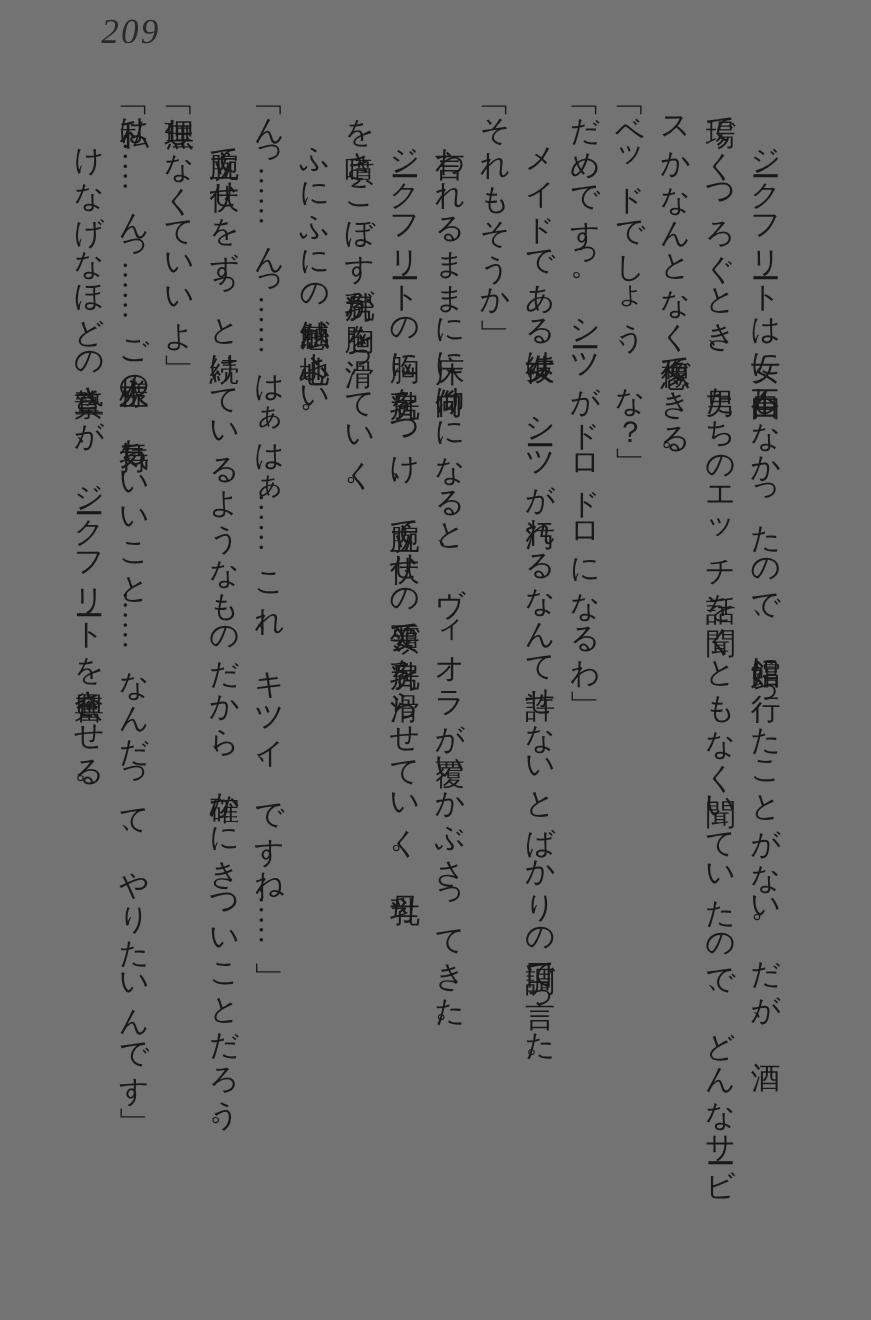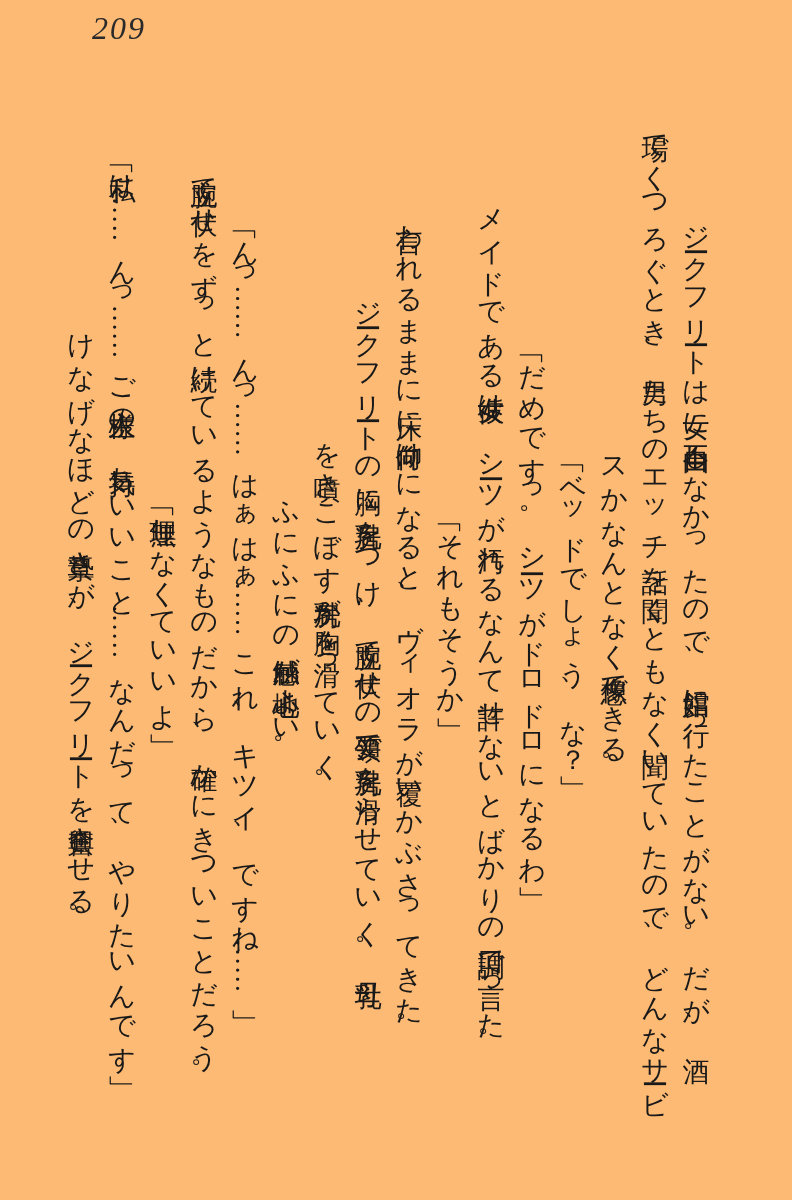--- a/index.html
+++ b/index.html
@@ -10,22 +10,21 @@
     width: 792px;
     height: 1200px;
     position: relative;
     background: #fdfdfd;
     overflow: hidden;
     font-family: "Liberation Serif", "DejaVu Serif", serif;
   }
   .page {
     position: absolute;
     inset: 0;
-    background: #fdba74;
-    text-align: center;
+    background: #737373;
   }
   .folio {
     position: absolute;
     top: 10px;
     left: 92px;
     font-family: "Liberation Serif", "DejaVu Serif", serif;
     font-style: italic;
     font-size: 32px;
     letter-spacing: 2px;
     color: #2a2a2a;

